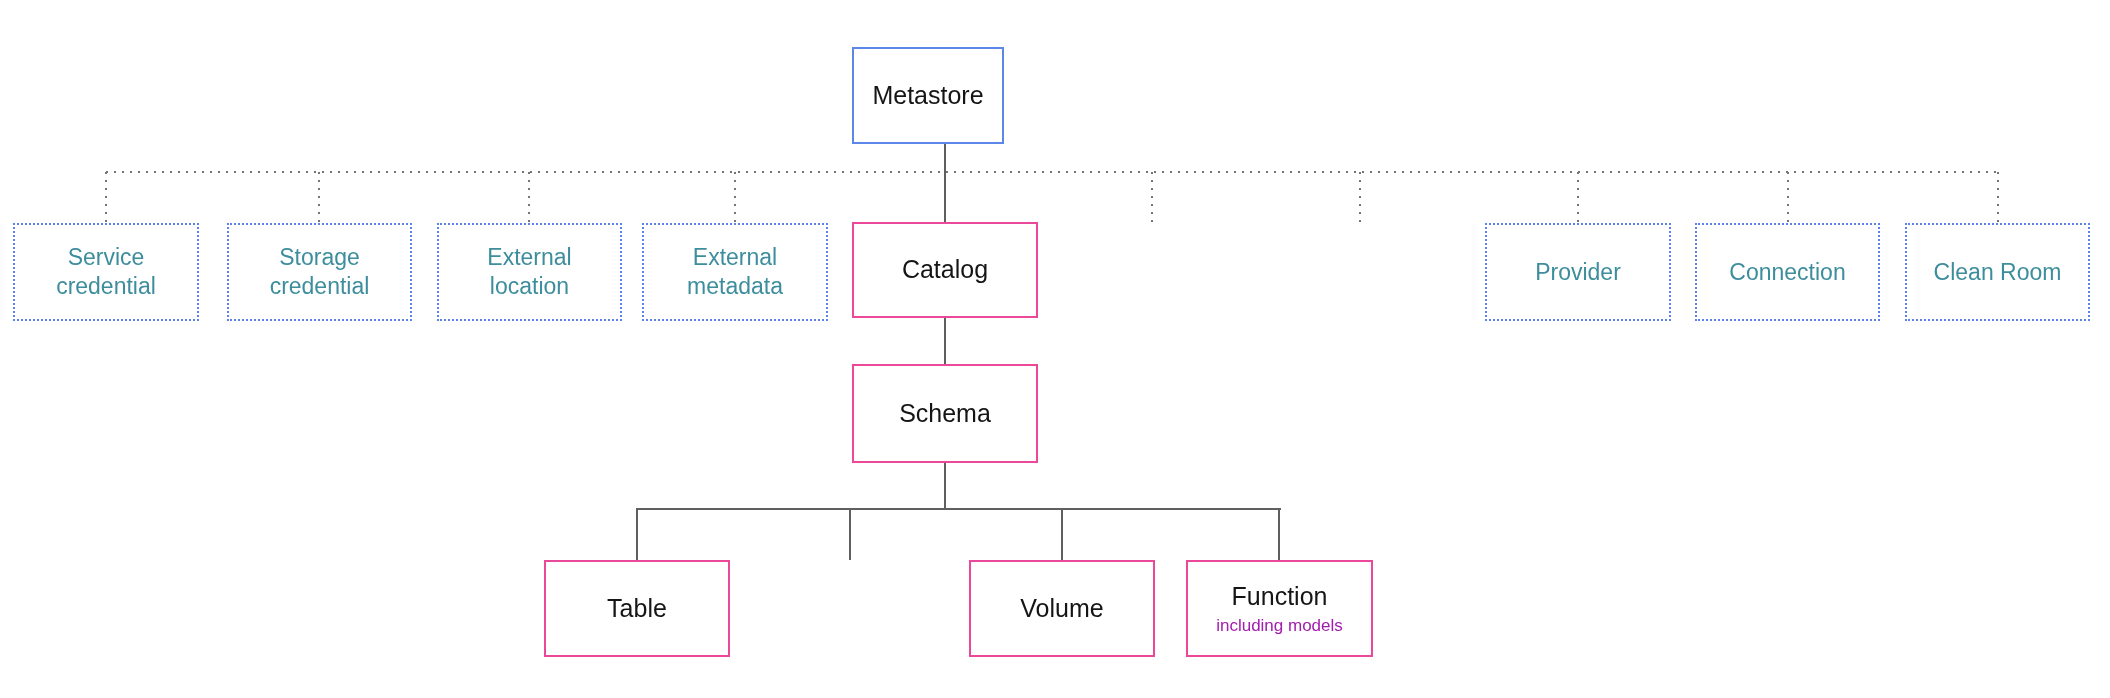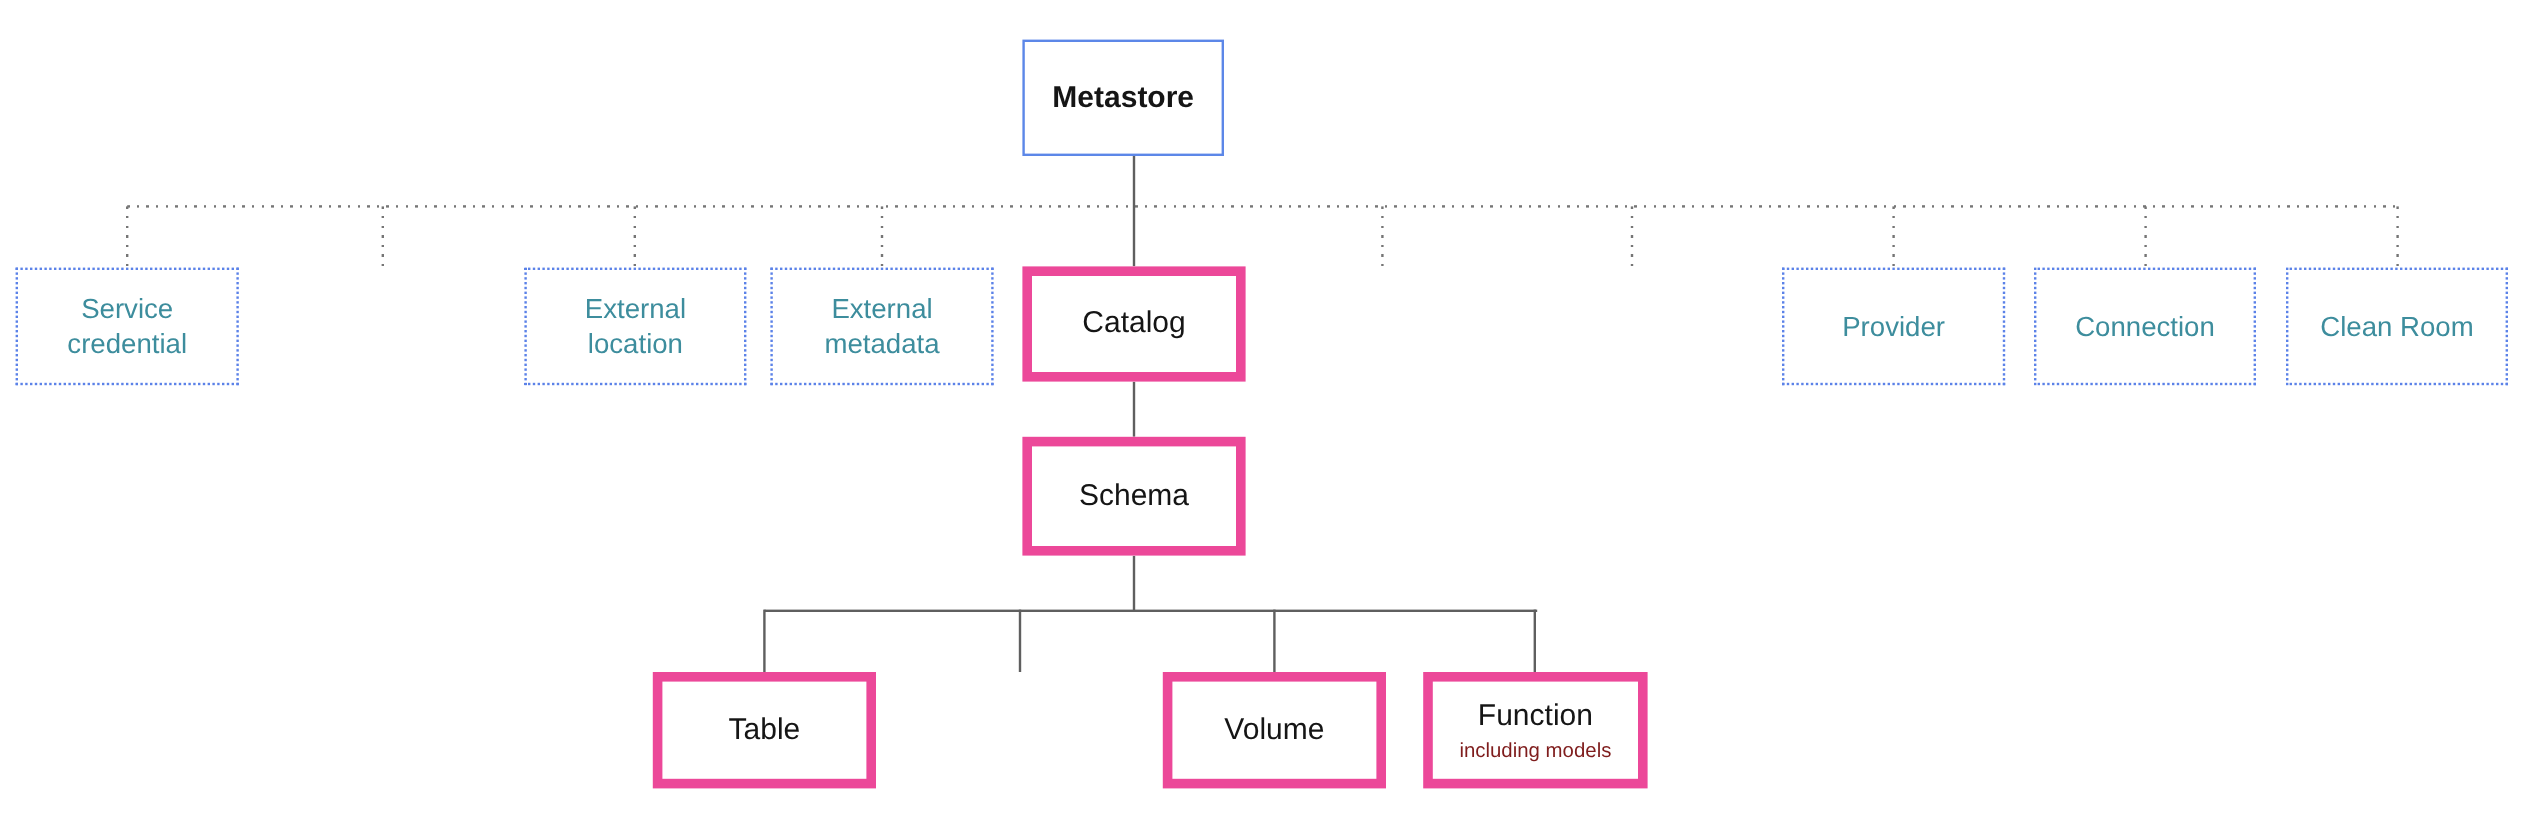--- a/index.html
+++ b/index.html
@@ -15,46 +15,46 @@
     position: absolute;
     box-sizing: border-box;
     background: #ffffff;
     display: flex;
     flex-direction: column;
     align-items: center;
     justify-content: center;
     text-align: center;
     line-height: 1.25;
   }
-  .solid-red  { border: 8px solid #ec4899; color: #151515; font-size: 25px; }
+  .solid-red  { border: 2px solid #ec4899; color: #151515; font-size: 25px; }
   .solid-blue { border: 2px solid #5c87e8; color: #151515; font-size: 25px; }
   .dotted-blue {
     border: 2px dotted #5b82e8;
     color: #3d8d9d;
     font-size: 23px;
     padding: 0 14px;
   }
-  .sublabel { font-size: 17px; margin-top: 3px; color: #7f1d1d; }
+  .sublabel { font-size: 17px; margin-top: 3px; color: #a21caf; }
 
   
   .vline { position: absolute; width: 2px; background: #5f5f5f; }
   .hline { position: absolute; height: 2px; background: #5f5f5f; }
 
   
   .dot-h {
     position: absolute; height: 2px;
     background: repeating-linear-gradient(90deg, #757575 0 2px, transparent 2px 8px);
   }
   .dot-v {
     position: absolute; width: 2px;
     background: repeating-linear-gradient(180deg, #757575 0 2px, transparent 2px 8px);
   }
 
   
-  #n-metastore { left: 852px;  top: 33px;  width: 168px; height: 97px; font-weight: bold; }
+  #n-metastore { left: 852px;  top: 47px;  width: 152px; height: 97px; }
   #n-catalog   { left: 852px;  top: 222px; width: 186px; height: 96px; }
   #n-schema    { left: 852px;  top: 364px; width: 186px; height: 99px; }
   #n-table     { left: 544px;  top: 560px; width: 186px; height: 97px; }
   #n-view      { left: 757px;  top: 560px; width: 186px; height: 97px; }
   #n-volume    { left: 969px;  top: 560px; width: 186px; height: 97px; }
   #n-function  { left: 1186px; top: 560px; width: 187px; height: 97px; }
 
   .sat { top: 223px; height: 98px; }
   #s-service    { left: 13px;   width: 186px; }
   #s-storage    { left: 227px;  width: 185px; }
@@ -130,20 +130,23 @@
     <span>Volume</span>
   </div>
   <div class="box solid-red" id="n-function">
     <span>Function</span>
     <span class="sublabel">including models</span>
   </div>
 
   <div class="box dotted-blue sat" id="s-service">
     <span>Service credential</span>
   </div>
+  <div class="box dotted-blue sat" id="s-storage">
+    <span>Storage credential</span>
+  </div>
   <div class="box dotted-blue sat" id="s-extloc">
     <span>External location</span>
   </div>
   <div class="box dotted-blue sat" id="s-extmeta">
     <span>External metadata</span>
   </div>
   <div class="box dotted-blue sat" id="s-provider">
     <span>Provider</span>
   </div>
   <div class="box dotted-blue sat" id="s-connection">

